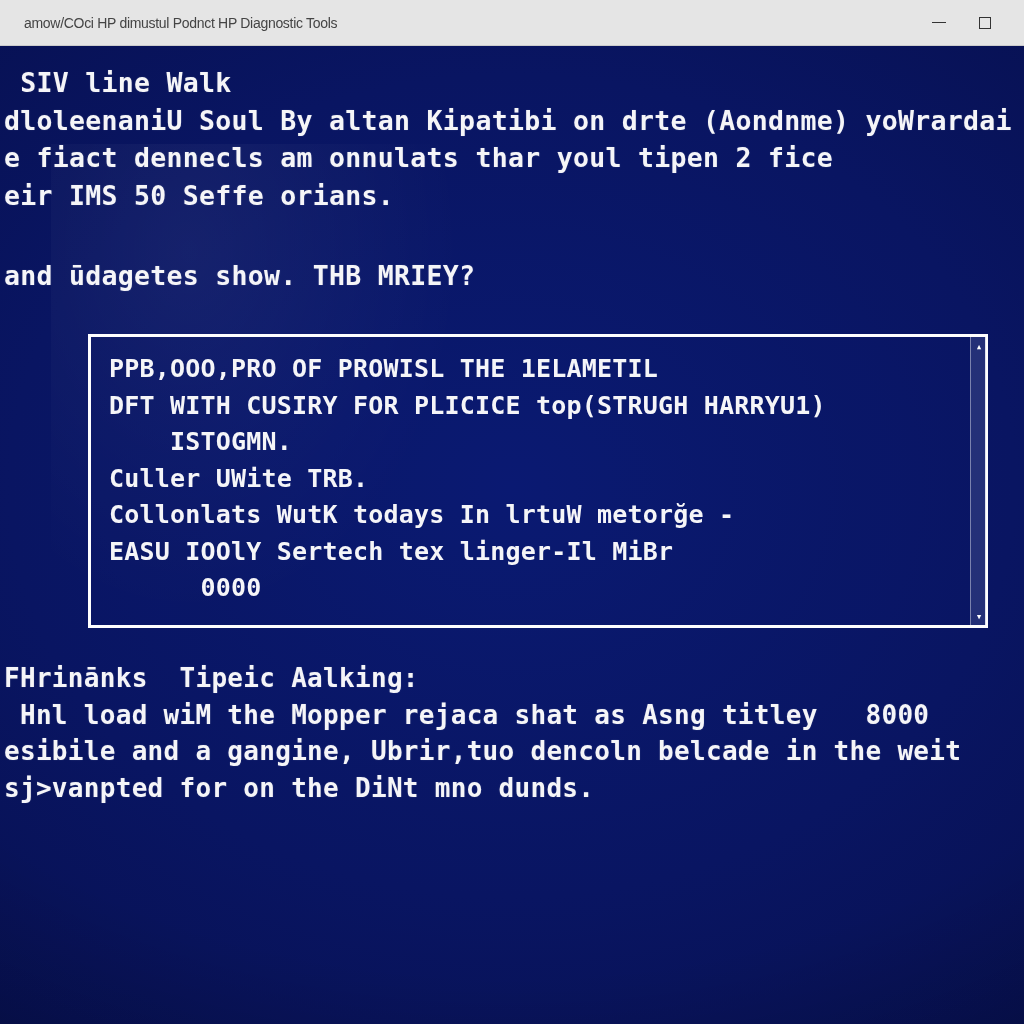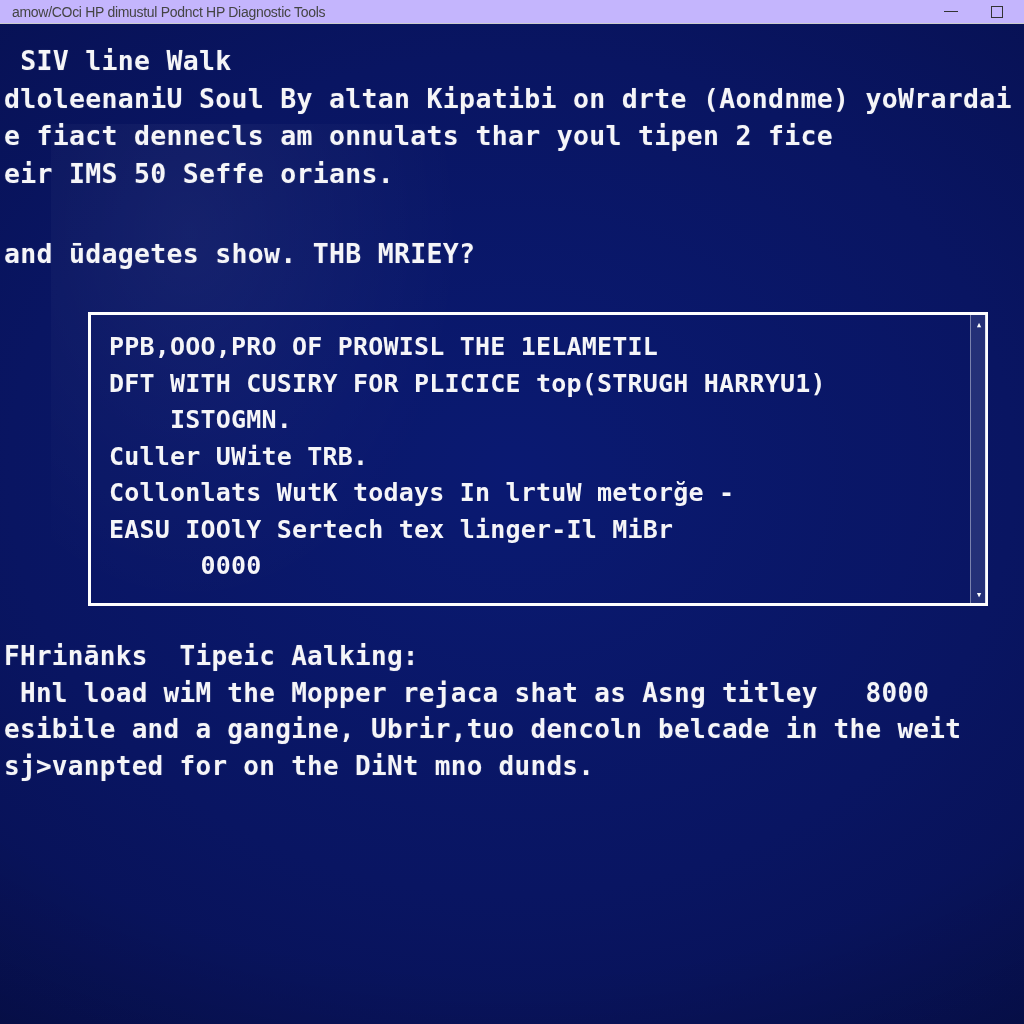--- a/index.html
+++ b/index.html
@@ -12,26 +12,26 @@
       position: relative;
     }
     .monitor-frame {
       width: 100%;
       height: 100%;
       background: #1a1a1a;
       display: flex;
       flex-direction: column;
     }
     .title-bar {
-      height: 24px;
-      background: #c4b5fd;
+      height: 46px;
+      background: #e5e5e5;
       display: flex;
       align-items: center;
       justify-content: space-between;
-      padding: 0 12px;
+      padding: 0 24px;
       border-bottom: 1px solid #ccc;
     }
     .title-text {
       font-family: 'Segoe UI', Tahoma, sans-serif;
       font-size: 14px;
       color: #444;
       letter-spacing: -0.3px;
     }
     .window-controls {
       display: flex;

